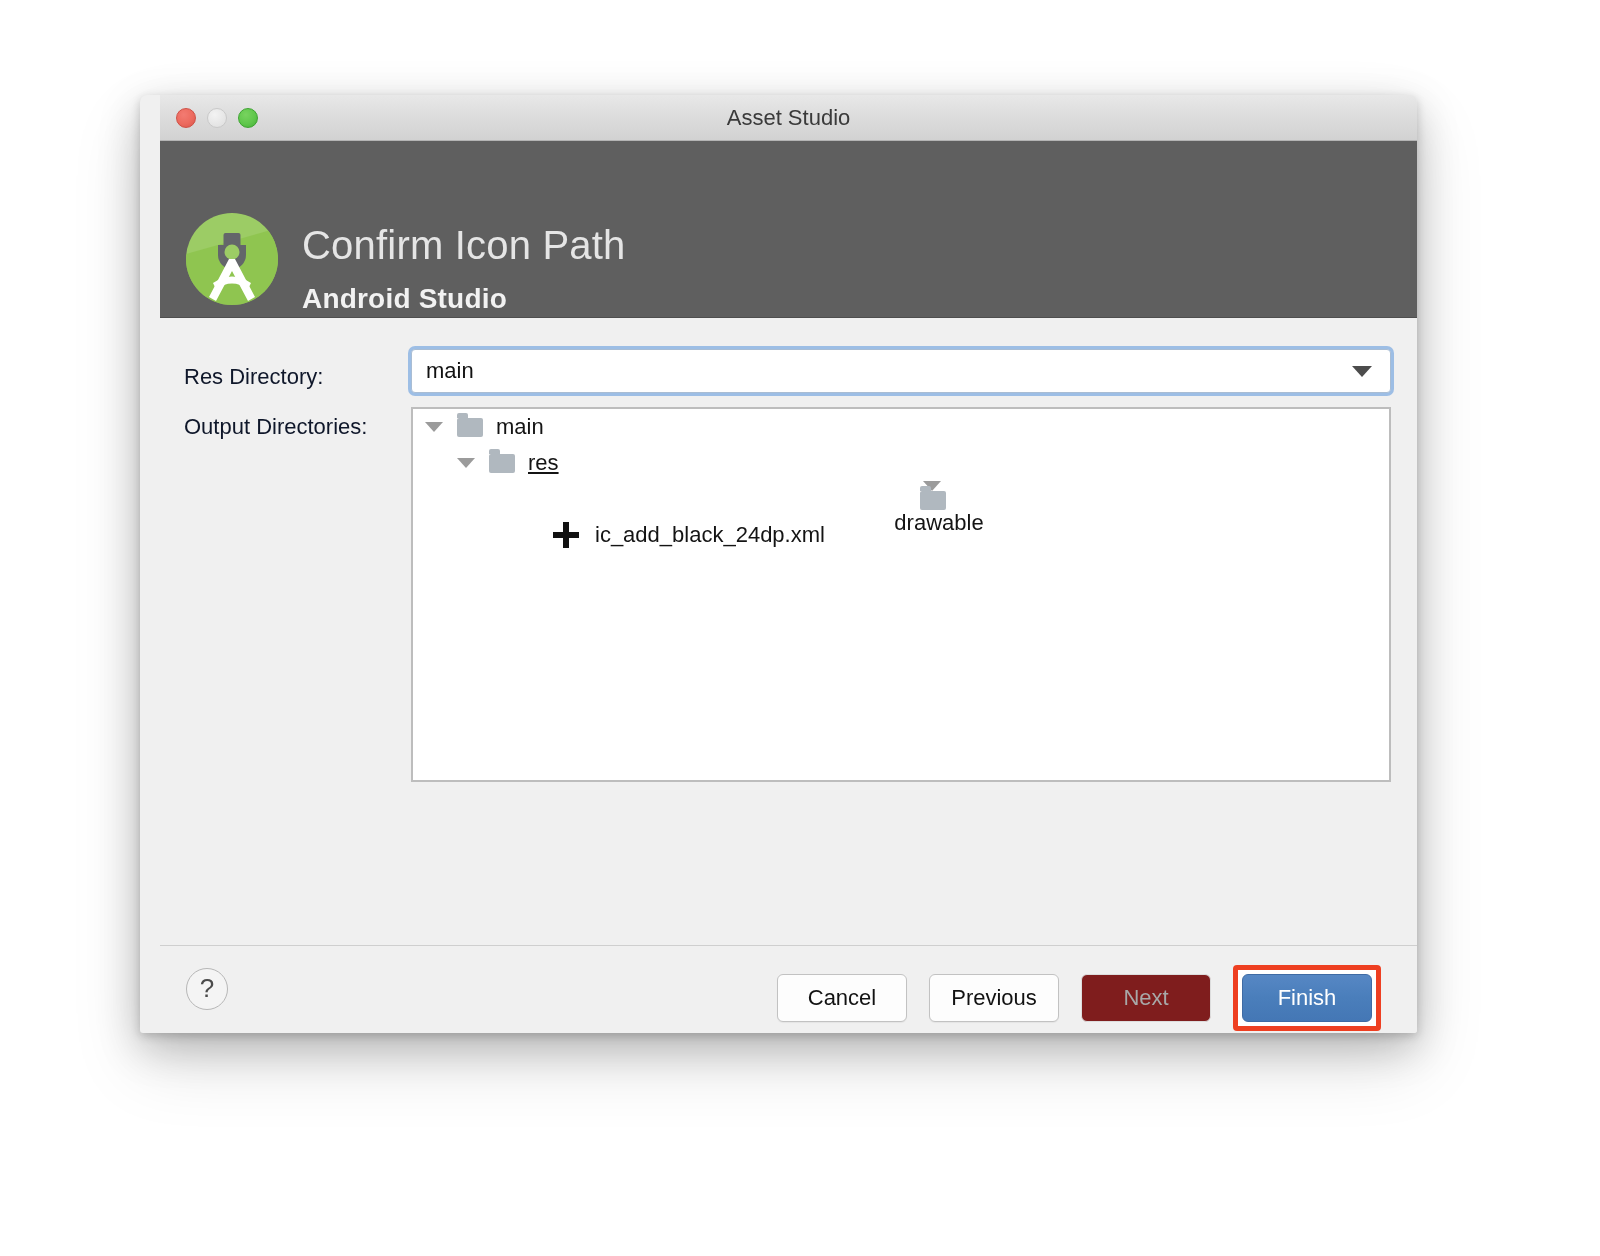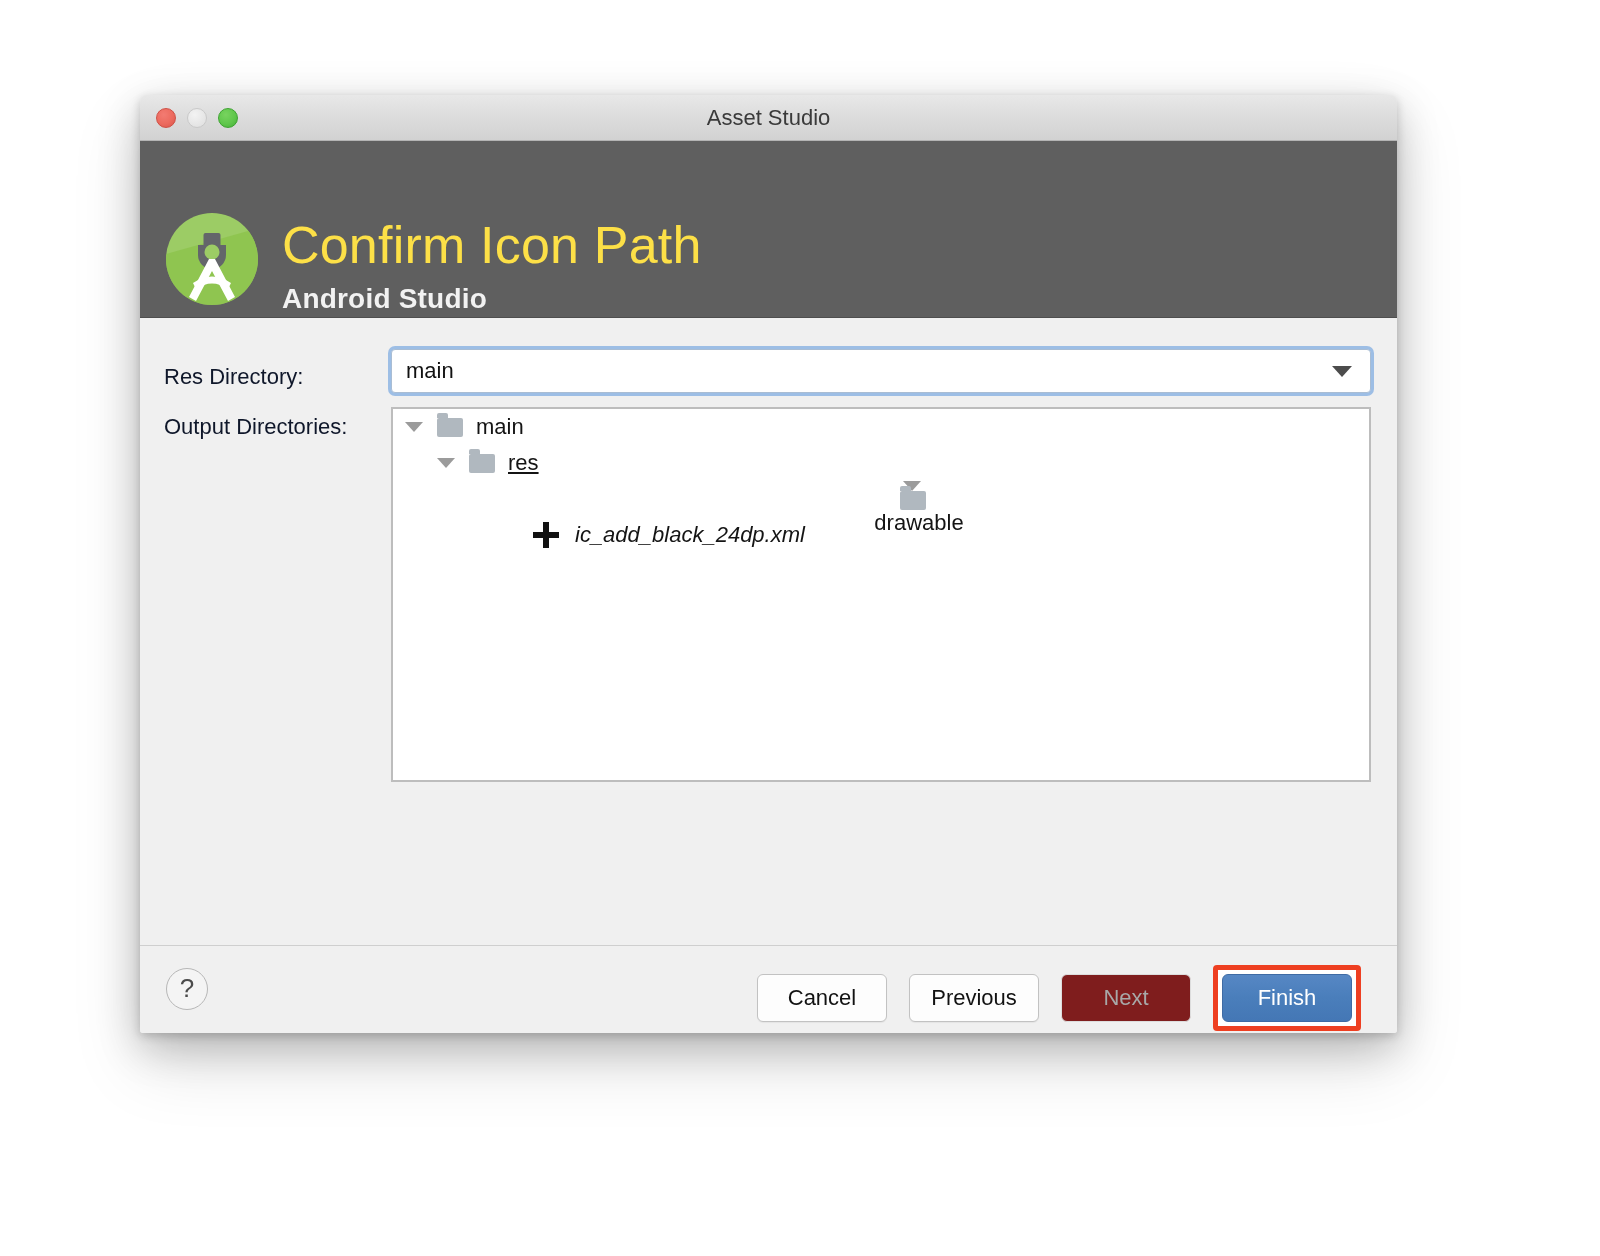--- a/index.html
+++ b/index.html
@@ -22,20 +22,21 @@
     top: 95px;
     width: 1257px;
     height: 938px;
     border-radius: 7px 7px 3px 3px;
     background: #f0f0f0;
     box-shadow:
       0 3px 10px rgba(0,0,0,0.18),
       0 14px 42px rgba(0,0,0,0.22),
       0 30px 70px rgba(0,0,0,0.13);
     overflow: hidden;
+    padding-left: 20px;
   }
 
   
   #titlebar {
     position: relative;
     height: 46px;
     background: linear-gradient(to bottom, #e8e8e8 0%, #dcdcdc 50%, #d2d2d2 100%);
     border-bottom: 1px solid #b4b4b4;
     box-sizing: border-box;
   }
@@ -93,22 +94,22 @@
     top: 68px;
     width: 100px;
     height: 100px;
   }
   #header-texts {
     position: absolute;
     left: 142px;
     top: 78px;
   }
   #header-title {
-    font-size: 52px;
-    color: #fde047;
+    font-size: 40px;
+    color: #e5e5e5;
     letter-spacing: 0.2px;
     line-height: 52px;
     font-weight: 400;
   }
   #header-subtitle {
     margin-top: 12px;
     font-size: 28px;
     color: #f2f2f2;
     font-weight: bold;
     letter-spacing: 0.2px;
@@ -223,21 +224,21 @@
     content: "";
     position: absolute;
     background: #111111;
   }
   .plus-icon::before {
     left: 0; top: 10px; width: 26px; height: 6px;
   }
   .plus-icon::after {
     left: 10px; top: 0; width: 6px; height: 26px;
   }
-  .file-label { font-style: italic; }
+  .file-label { }
 
   
   #footer {
     position: relative;
     height: 88px;
     background: #f0f0f0;
     border-top: 1px solid #cfcfcf;
     box-sizing: border-box;
   }
   #help-button {

